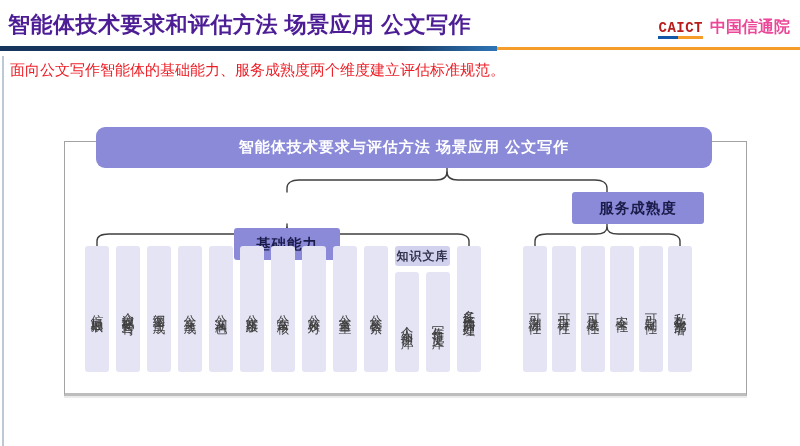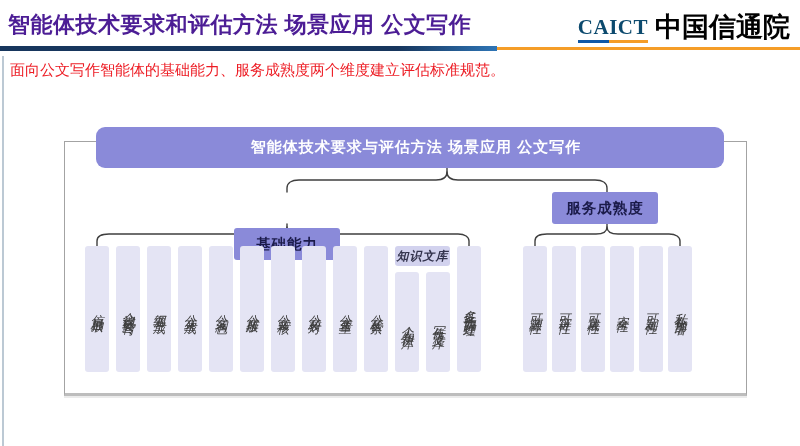--- a/index.html
+++ b/index.html
@@ -13,29 +13,29 @@
     position:absolute;left:8px;top:10px;margin:0;
     font-size:22px;font-weight:800;color:#4c1d95;letter-spacing:0.5px;
     white-space:nowrap;
   }
   .logo{
     position:absolute;right:10px;top:14px;height:26px;
     display:flex;align-items:center;gap:7px;
   }
   .logo-acronym-wrap{position:relative;display:inline-block;}
   .logo-acronym{
-    font-size:21px;font-weight:800;color:#0c4a6e;letter-spacing:0.5px;
-    font-family:Liberation Serif, serif;
+    font-size:14px;font-weight:800;color:#b91c1c;letter-spacing:0.5px;
+    font-family:Liberation Mono, monospace;
   }
   .logo-underline{
     position:absolute;left:0;right:0;bottom:-3px;height:3px;
     background:linear-gradient(90deg,#1058a7 0 45%,#f59d28 45% 100%);
   }
   .logo-name{
-    font-size:27px;font-weight:800;color:#000000;white-space:nowrap;
+    font-size:16px;font-weight:800;color:#ec4899;white-space:nowrap;
   }
   
   .divider-navy{
     position:absolute;left:0;top:46px;width:497px;height:5px;
     background:linear-gradient(90deg,#17365d 0 80%,#2e75b6 100%);
   }
   .divider-orange{
     position:absolute;left:497px;top:47px;width:303px;height:3px;
     background:#f59d28;
   }
@@ -51,32 +51,32 @@
   
   .canvas{
     position:absolute;left:64px;top:141px;width:681px;height:251px;
     background:#ffffff;border:1px solid #a3a3a3;border-bottom:3px solid #bdbdbd;
     box-shadow:0 2px 0 rgba(0,0,0,0.08);z-index:1;
   }
   .root-node{
     position:absolute;left:96px;top:127px;width:616px;height:41px;z-index:3;
     background:#8a8ad9;border-radius:9px;
     color:#ffffff;font-size:15px;font-weight:700;letter-spacing:1px;
-    display:flex;align-items:center;justify-content:center;white-space:nowrap;padding-left:12px;
+    display:flex;align-items:center;justify-content:center;white-space:nowrap;
   }
   .braces{position:absolute;left:0;top:0;width:800px;height:446px;z-index:2;}
   .branch-node{
     position:absolute;top:192px;height:32px;z-index:3;
     background:#8a8ad9;border-radius:3px;
     color:#1b1b4a;font-size:14.5px;font-weight:700;letter-spacing:1px;
     display:flex;align-items:center;justify-content:center;white-space:nowrap;
   }
   .branch-basic{left:234px;width:106px;margin-top:36px;}
-  .branch-maturity{left:552px;width:106px;}
-  .col-group{position:absolute;top:246px;display:flex;z-index:3;font-style:italic;}
+  .branch-maturity{left:572px;width:132px;}
+  .col-group{position:absolute;top:246px;display:flex;z-index:3;}
   .col-group.left{left:85px;gap:7px;}
   .col-group.right{left:523px;gap:5px;}
   .vcol{
     width:24px;height:126px;background:#e4e4f4;border-radius:3px;
     display:flex;align-items:center;justify-content:center;
     writing-mode:vertical-rl;text-orientation:upright;
     font-size:12.5px;font-weight:500;color:#3d3d3d;letter-spacing:2.5px;
     line-height:24px;
   }
   .kgroup{width:55px;display:flex;flex-direction:column;}

